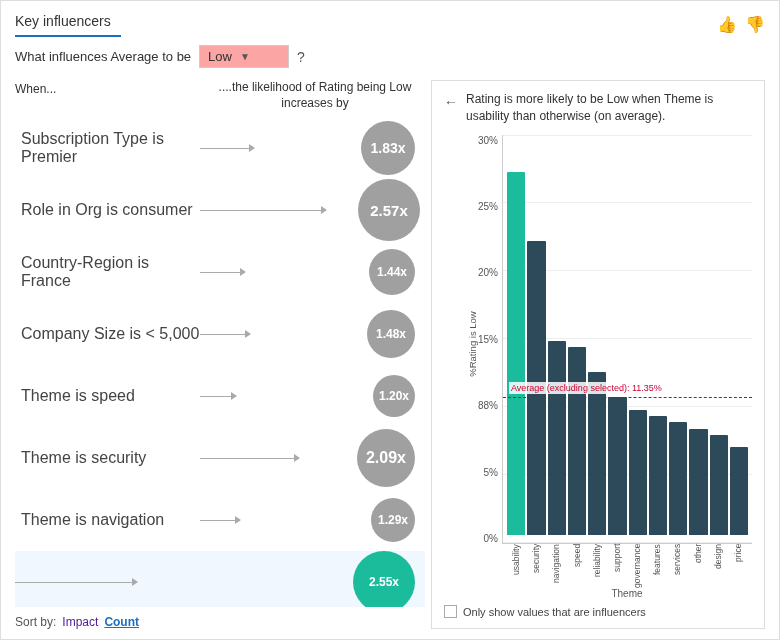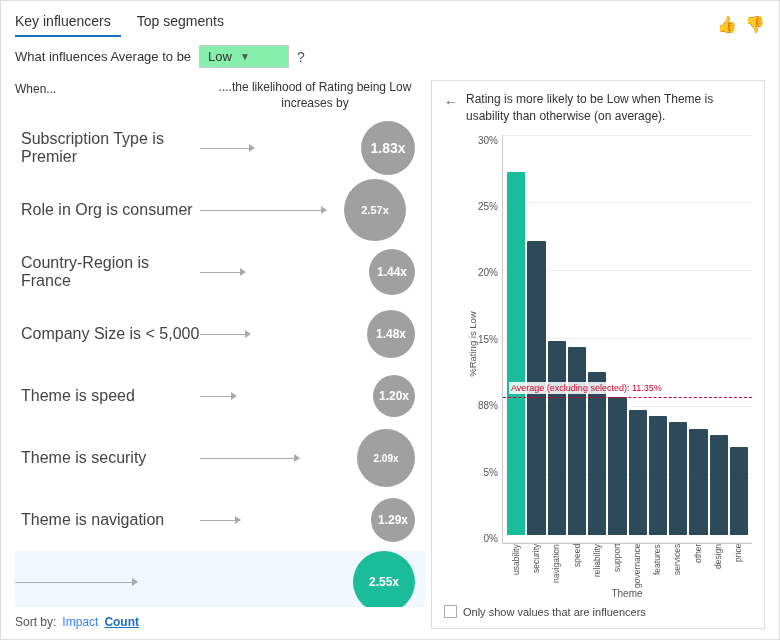--- a/index.html
+++ b/index.html
@@ -8,21 +8,21 @@
     .container { width: 780px; height: 640px; background: #fff; border: 1px solid #ddd; display: flex; flex-direction: column; padding: 10px 14px; }
 
     .top-bar { display: flex; justify-content: space-between; align-items: center; margin-bottom: 8px; }
     .tabs { display: flex; gap: 0; }
     .tab { font-size: 14px; color: #333; cursor: pointer; padding: 2px 10px 6px 0; border-bottom: 2px solid transparent; }
     .tab.active { color: #333; border-bottom: 2px solid #1a6fbe; font-weight: 500; }
     .top-actions { display: flex; gap: 8px; color: #888; }
     .thumb-btn { font-size: 16px; cursor: pointer; color: #888; }
 
     .filter-row { display: flex; align-items: center; gap: 8px; margin-bottom: 12px; font-size: 13px; color: #333; }
-    .dropdown { display: flex; align-items: center; border: 1px solid #ccc; padding: 3px 8px; min-width: 90px; cursor: pointer; background: #86efac; font-size: 13px; }
+    .dropdown { display: flex; align-items: center; border: 1px solid #ccc; padding: 3px 8px; min-width: 90px; cursor: pointer; background: #fca5a5; font-size: 13px; }
     .dropdown .arrow { margin-left: 8px; font-size: 10px; color: #555; }
     .question-mark { color: #555; font-size: 14px; cursor: pointer; }
 
     .main-content { display: flex; flex: 1; gap: 0; overflow: hidden; }
 
     
     .left-panel { width: 410px; flex-shrink: 0; display: flex; flex-direction: column; }
     .left-header { display: grid; grid-template-columns: 200px 1fr; gap: 0; margin-bottom: 6px; padding: 0 10px 0 0; }
     .left-header-when { font-size: 12px; color: #333; padding-left: 0; padding-top: 2px; }
     .left-header-likelihood { font-size: 12px; color: #333; text-align: center; line-height: 1.3; }
@@ -42,32 +42,31 @@
     .back-arrow { font-size: 14px; color: #555; cursor: pointer; margin-top: 1px; flex-shrink: 0; }
     .right-title { font-size: 12px; color: #333; line-height: 1.4; }
 
     .chart-area { flex: 1; position: relative; display: flex; flex-direction: column; }
 
     .bottom-row { display: flex; align-items: center; margin-top: 6px; gap: 6px; }
     .checkbox { width: 13px; height: 13px; border: 1px solid #aaa; display: inline-block; flex-shrink: 0; background: #fff; }
     .checkbox-label { font-size: 11px; color: #444; }
 
     .sort-row { display: flex; align-items: center; gap: 6px; font-size: 12px; color: #555; margin-top: 8px; }
-    .sort-link { color: #3b82f6; text-decoration: none; }
+    .sort-link { color: #4c1d95; text-decoration: none; }
     .sort-link.active { color: #1a6fbe; text-decoration: underline; font-weight: 600; }
   </style>
 </head>
 <body>
 
 <div class="container">
 
   <div class="top-bar">
     <div class="tabs">
       <div class="tab active">Key influencers</div>
-      <div class="tab" style="padding-left:16px;">Top segments</div>
     </div>
     <div class="top-actions">
       <span class="thumb-btn">👍</span>
       <span class="thumb-btn">👎</span>
     </div>
   </div>
 
   <div class="filter-row">
     <span>What influences Average to be</span>
     <div class="dropdown">
@@ -93,21 +92,21 @@
               <div class="arrow-line" style="width: 54px; height: 1px; background: rgb(170, 170, 170); position: absolute; left: 0px;"></div>
               <div style="position: absolute; left: 49px; width: 0px; height: 0px; border-top: 4px solid transparent; border-bottom: 4px solid transparent; border-left: 6px solid rgb(170, 170, 170);"></div>
               <div class="circle" style="width: 54px; height: 54px; position: absolute; right: 10px; font-size: 14px;">1.83x</div>
             </div>
           </div>
           <div class="influencer-item">
             <div class="influencer-label">Role in Org is consumer</div>
             <div class="influencer-arrow" style="position: relative; flex: 1 1 0%; height: 50px; display: flex; align-items: center;">
               <div class="arrow-line" style="width: 126px; height: 1px; background: rgb(170, 170, 170); position: absolute; left: 0px;"></div>
               <div style="position: absolute; left: 121px; width: 0px; height: 0px; border-top: 4px solid transparent; border-bottom: 4px solid transparent; border-left: 6px solid rgb(170, 170, 170);"></div>
-              <div class="circle" style="width: 62px; height: 62px; position: absolute; right: 19px; font-size: 11px; text-align: right;">2.57x</div>
+              <div class="circle" style="width: 62px; height: 62px; position: absolute; right: 5px; font-size: 15px; text-align: right;">2.57x</div>
             </div>
           </div>
           <div class="influencer-item">
             <div class="influencer-label">Country-Region is France</div>
             <div class="influencer-arrow" style="position: relative; flex: 1 1 0%; height: 50px; display: flex; align-items: center;">
               <div class="arrow-line" style="width: 45px; height: 1px; background: rgb(170, 170, 170); position: absolute; left: 0px;"></div>
               <div style="position: absolute; left: 40px; width: 0px; height: 0px; border-top: 4px solid transparent; border-bottom: 4px solid transparent; border-left: 6px solid rgb(170, 170, 170);"></div>
               <div class="circle" style="width: 46px; height: 46px; position: absolute; right: 10px; font-size: 12px;">1.44x</div>
             </div>
           </div>
@@ -125,21 +124,21 @@
               <div class="arrow-line" style="width: 36px; height: 1px; background: rgb(170, 170, 170); position: absolute; left: 0px;"></div>
               <div style="position: absolute; left: 31px; width: 0px; height: 0px; border-top: 4px solid transparent; border-bottom: 4px solid transparent; border-left: 6px solid rgb(170, 170, 170);"></div>
               <div class="circle" style="width: 42px; height: 42px; position: absolute; right: 10px; font-size: 12px;">1.20x</div>
             </div>
           </div>
           <div class="influencer-item">
             <div class="influencer-label">Theme is security</div>
             <div class="influencer-arrow" style="position: relative; flex: 1 1 0%; height: 50px; display: flex; align-items: center;">
               <div class="arrow-line" style="width: 99px; height: 1px; background: rgb(170, 170, 170); position: absolute; left: 0px;"></div>
               <div style="position: absolute; left: 94px; width: 0px; height: 0px; border-top: 4px solid transparent; border-bottom: 4px solid transparent; border-left: 6px solid rgb(170, 170, 170);"></div>
-              <div class="circle" style="width: 58px; height: 58px; position: absolute; right: 10px; font-size: 10px;">2.09x</div>
+              <div class="circle" style="width: 58px; height: 58px; position: absolute; right: 10px; font-size: 16px;">2.09x</div>
             </div>
           </div>
           <div class="influencer-item">
             <div class="influencer-label">Theme is navigation</div>
             <div class="influencer-arrow" style="position: relative; flex: 1 1 0%; height: 50px; display: flex; align-items: center;">
               <div class="arrow-line" style="width: 39.6px; height: 1px; background: rgb(170, 170, 170); position: absolute; left: 0px;"></div>
               <div style="position: absolute; left: 34.6px; width: 0px; height: 0px; border-top: 4px solid transparent; border-bottom: 4px solid transparent; border-left: 6px solid rgb(170, 170, 170);"></div>
               <div class="circle" style="width: 44px; height: 44px; position: absolute; right: 10px; font-size: 12px;">1.29x</div>
             </div>
           </div>

